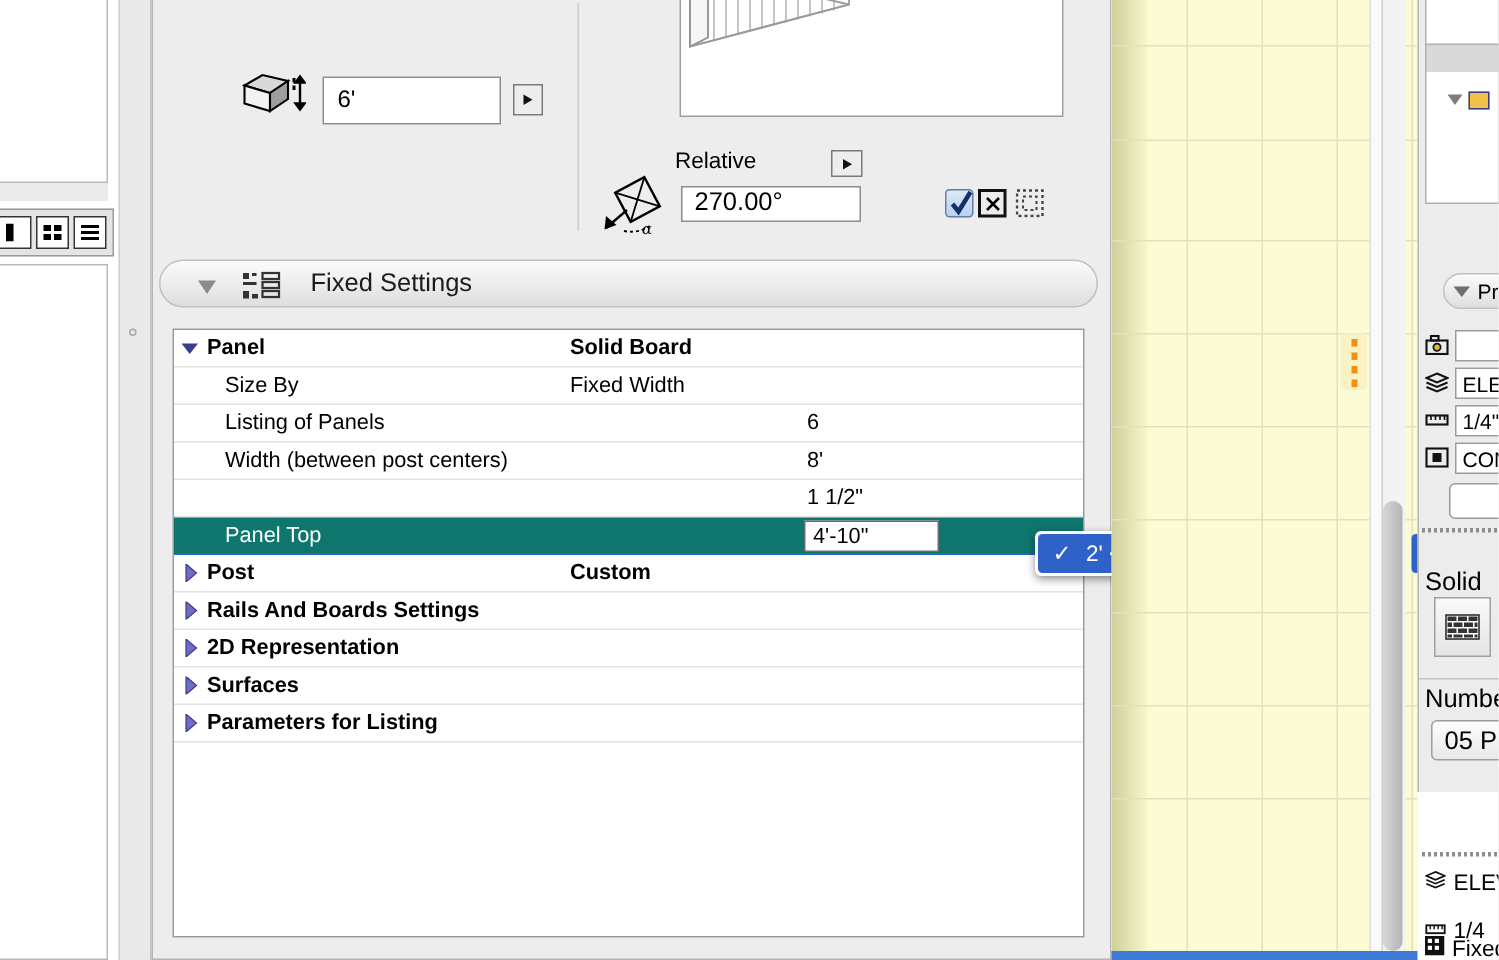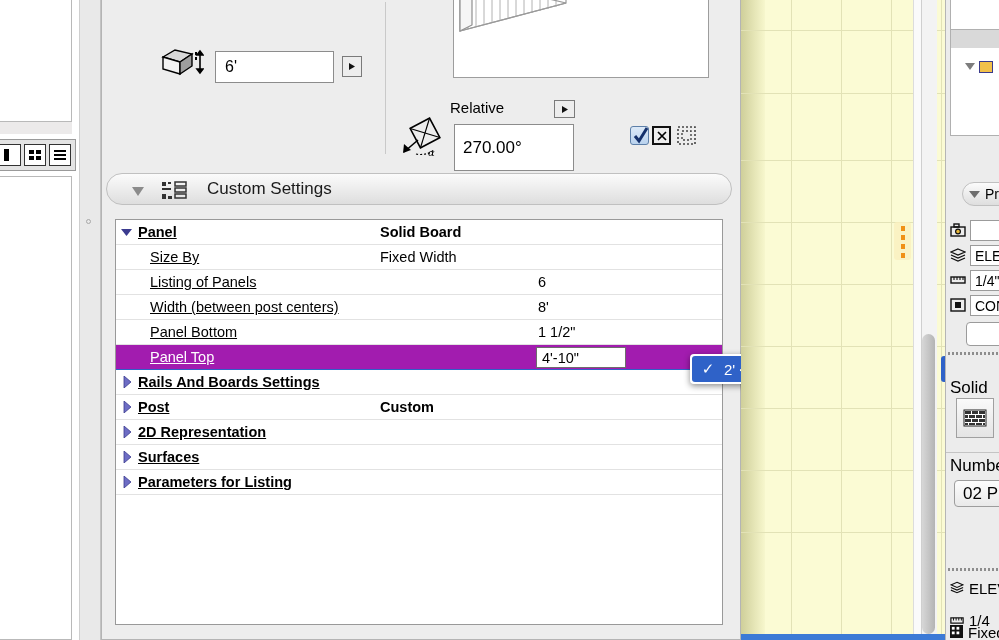--- a/index.html
+++ b/index.html
@@ -37,39 +37,39 @@
           display:flex;align-items:center;padding-left:9px;font-size:16px;}
   .hfield-pop{position:absolute;left:240px;top:66px;width:20px;height:21px;background:#ededed;border:1px solid #7a7a7a;box-sizing:border-box;display:flex;align-items:center;justify-content:center;}
 
   
   .preview{position:absolute;left:351px;top:-12px;width:256px;height:100px;background:#fff;border:1px solid #9d9d9d;box-sizing:border-box;overflow:hidden;}
 
   
   .rel-label{position:absolute;left:348px;top:109px;font-size:15px;}
   .rel-pop{position:absolute;left:452px;top:110px;width:21px;height:18px;background:#ededed;border:1px solid #7a7a7a;box-sizing:border-box;display:flex;align-items:center;justify-content:center;}
   .angle-icon{position:absolute;left:296px;top:124px;width:50px;height:44px;}
-  .angle{position:absolute;left:352px;top:134px;width:120px;height:47px;background:#fff;border:1px solid #8c8c8c;box-sizing:border-box;display:flex;align-items:center;padding-left:8px;font-size:17px;}
+  .angle{position:absolute;left:352px;top:134px;width:120px;height:24px;background:#fff;border:1px solid #8c8c8c;box-sizing:border-box;display:flex;align-items:flex-start;padding-left:8px;font-size:17px;}
 
   .chk{position:absolute;left:528px;top:136px;width:19px;height:19px;border-radius:3px;border:1px solid #5d7fa8;
        background:linear-gradient(#dce9f7,#b9d2ee);box-sizing:border-box;}
   .chk svg{position:absolute;left:1px;top:-1px;}
   .xbtn{position:absolute;left:550px;top:136px;width:19px;height:19px;border:2px solid #111;box-sizing:border-box;background:#ededed;display:flex;align-items:center;justify-content:center;}
   .dotbtn{position:absolute;left:575px;top:136px;width:19px;height:19px;box-sizing:border-box;background:#ededed;}
 
   
   .cs-bar{position:absolute;left:4px;top:183px;width:626px;height:32px;border-radius:16px;
           background:linear-gradient(#fbfbfb,#dedede);border:1px solid #c0c0c0;box-sizing:border-box;}
   .cs-tri{position:absolute;left:24px;top:11px;}
   .cs-icon{position:absolute;left:54px;top:6px;width:28px;height:22px;}
   .cs-title{position:absolute;left:100px;top:5px;font-size:17px;color:#1b1b1b;}
 
   
   .list{position:absolute;left:13px;top:229px;width:608px;height:406px;background:#fff;border:1px solid #999;box-sizing:border-box;overflow:hidden;}
-  .row{position:relative;height:25px;border-bottom:1px solid #e2e2e2;display:flex;align-items:center;box-sizing:border-box;text-decoration:underline;}
-  .row.sel{background:#a21caf;color:#fff;border-bottom:1px solid #2f62c8;}
+  .row{position:relative;height:25px;border-bottom:1px solid #e2e2e2;display:flex;align-items:center;box-sizing:border-box;}
+  .row.sel{background:#0f766e;color:#fff;border-bottom:1px solid #2f62c8;}
   .row .tw{width:22px;display:flex;align-items:center;justify-content:center;flex:0 0 22px;}
   .row .nm{width:240px;font-size:14.5px;white-space:nowrap;overflow:hidden;}
   .row .nm.bold{font-weight:bold;}
   .row .nm.indent{padding-left:12px;}
   .row .vl{font-size:14.5px;white-space:nowrap;}
   .row .vl.bold{font-weight:bold;}
   .vl-pos-a{position:absolute;left:264px;}
   .vl-pos-b{position:absolute;left:422px;}
 
   
@@ -90,21 +90,21 @@
   .canvas .gl-h{position:absolute;left:0;width:204px;height:1px;background:#e2e2b6;}
   .marker{position:absolute;left:153px;top:222px;width:17px;height:38px;background:rgba(250,240,190,.8);border-radius:3px;}
   .marker i{position:absolute;left:7px;width:4px;height:5px;background:#f09015;}
   .canvas-right-pad{position:absolute;left:913px;top:0;width:18px;height:634px;background:#fafafa;border-left:1px solid #dcdcdc;box-sizing:border-box;}
   .vscroll{position:absolute;left:921px;top:0;width:16px;height:634px;background:#f3f3f3;border-left:1px solid #cfcfcf;box-sizing:border-box;}
   .vscroll-thumb{position:absolute;left:922px;top:334px;width:13px;height:300px;border-radius:7px;background:linear-gradient(90deg,#d7d7d7,#b4b4b4);}
   .bottom-blue{position:absolute;left:741px;top:634px;width:204px;height:6px;background:#3c7ad6;}
   .blue-corner{position:absolute;left:941px;top:356px;width:22px;height:26px;background:#2f62c8;border-radius:3px;}
 
   
-  .rside{position:absolute;left:945px;top:0;width:54px;height:640px;background:#ececec;border-left:1px solid #b5b5b5;box-sizing:border-box;}
+  .rside{position:absolute;left:945px;top:0;width:54px;height:528px;background:#ececec;border-left:1px solid #b5b5b5;box-sizing:border-box;}
   .rs-whitetop{position:absolute;left:4px;top:-2px;width:50px;height:32px;background:#fff;border:1px solid #b0b0b0;border-top:none;box-sizing:border-box;}
   .rs-greybar{position:absolute;left:4px;top:30px;width:50px;height:18px;background:#d9d9d9;border-left:1px solid #b0b0b0;border-right:1px solid #b0b0b0;box-sizing:border-box;}
   .rs-tree{position:absolute;left:4px;top:48px;width:50px;height:88px;background:#fff;border:1px solid #b0b0b0;border-top:none;box-sizing:border-box;}
   .rs-tree-row{position:absolute;left:14px;top:11px;display:flex;align-items:center;gap:3px;}
   .folder{width:14px;height:12px;background:#f2c14a;border:1px solid #3a3a8c;box-sizing:border-box;}
 
   .rs-header{position:absolute;left:16px;top:182px;width:60px;height:24px;border-radius:12px;
              background:linear-gradient(#fbfbfb,#dedede);border:1px solid #c0c0c0;box-sizing:border-box;
              display:flex;align-items:center;gap:4px;padding-left:6px;}
   .rs-header .lbl{font-size:14px;}
@@ -256,21 +256,21 @@
           <rect x="1" y="2" width="4" height="4" fill="#333"></rect>
             <rect x="7" y="2" width="3" height="2" fill="#333"></rect>
           <rect x="14" y="2" width="11" height="4" fill="none" stroke="#333" stroke-width="1.5"></rect>
           <rect x="1" y="8" width="9" height="2" fill="#333"></rect>
           <rect x="14" y="8" width="11" height="4" fill="none" stroke="#333" stroke-width="1.5"></rect>
           <rect x="1" y="14" width="4" height="5" fill="#333"></rect>
             <rect x="7" y="16" width="4" height="3" fill="#333"></rect>
           <rect x="14" y="14" width="11" height="4" fill="none" stroke="#333" stroke-width="1.5"></rect>
         </svg>
       </div>
-      <div class="cs-title">Custom Settings</div>
+      <div class="cs-title">Fixed Settings</div>
     </div>
 
     <div class="list" id="settings-list">
         <div class="row">
           <div class="tw">
             <svg width="12" height="9" viewBox="0 0 12 9">
               <polygon points="0,1 11,1 5.5,8" fill="#3b3b8f"></polygon>
             </svg>
           </div>
           <div class="nm bold">Panel</div>
@@ -286,46 +286,45 @@
           <div class="nm indent">Listing of Panels</div>
           <div class="vl vl-pos-b">6</div>
         </div>
         <div class="row">
           <div class="tw"></div>
           <div class="nm indent">Width (between post centers)</div>
           <div class="vl vl-pos-b">8'</div>
         </div>
         <div class="row">
           <div class="tw"></div>
-          <div class="nm indent">Panel Bottom</div>
           <div class="vl vl-pos-b">1 1/2"</div>
         </div>
         <div class="row sel">
           <div class="tw"></div>
           <div class="nm indent">Panel Top</div>
           <div class="editwrap">
             <div class="edit">4'-10"</div>
           </div>
         </div>
         <div class="row">
           <div class="tw">
             <svg width="9" height="12" viewBox="0 0 9 12">
               <polygon points="1,0 8,6 1,12" fill="#6d6dc4" stroke="#3b3b8f" stroke-width="0.8"></polygon>
             </svg>
           </div>
-          <div class="nm bold">Rails And Boards Settings</div>
+          <div class="nm bold">Post</div>
+          <div class="vl bold vl-pos-a">Custom</div>
         </div>
         <div class="row">
           <div class="tw">
             <svg width="9" height="12" viewBox="0 0 9 12">
               <polygon points="1,0 8,6 1,12" fill="#6d6dc4" stroke="#3b3b8f" stroke-width="0.8"></polygon>
             </svg>
           </div>
-          <div class="nm bold">Post</div>
-          <div class="vl bold vl-pos-a">Custom</div>
+          <div class="nm bold">Rails And Boards Settings</div>
         </div>
         <div class="row">
           <div class="tw">
             <svg width="9" height="12" viewBox="0 0 9 12">
               <polygon points="1,0 8,6 1,12" fill="#6d6dc4" stroke="#3b3b8f" stroke-width="0.8"></polygon>
             </svg>
           </div>
           <div class="nm bold">2D Representation</div>
         </div>
         <div class="row">
@@ -470,21 +469,21 @@
           <rect x="2" y="15" width="3" height="2"></rect>
             <rect x="6" y="15" width="6" height="2"></rect>
             <rect x="13" y="15" width="6" height="2"></rect>
             <rect x="20" y="15" width="2" height="2"></rect>
         </g>
       </svg>
     </div>
     <div class="rs-sep" style="top:452px"></div>
     <div class="rs-sectlabel" style="top:456px">Number</div>
     <div class="rs-combo">
-      <span>02 P</span>
+      <span>05 P</span>
     </div>
 
     <div class="rs-dotline" style="top:568px"></div>
 
     <div class="rs-botrow" style="top:580px">
       <span>
         <svg width="14" height="13" viewBox="0 0 16 14">
             <path d="M8 1 L15 4 L8 7 L1 4 Z" fill="none" stroke="#111" stroke-width="1.3"></path>
             <path d="M1 7 L8 10 L15 7" fill="none" stroke="#111" stroke-width="1.3"></path>
             <path d="M1 10 L8 13 L15 10" fill="none" stroke="#111" stroke-width="1.3"></path>

